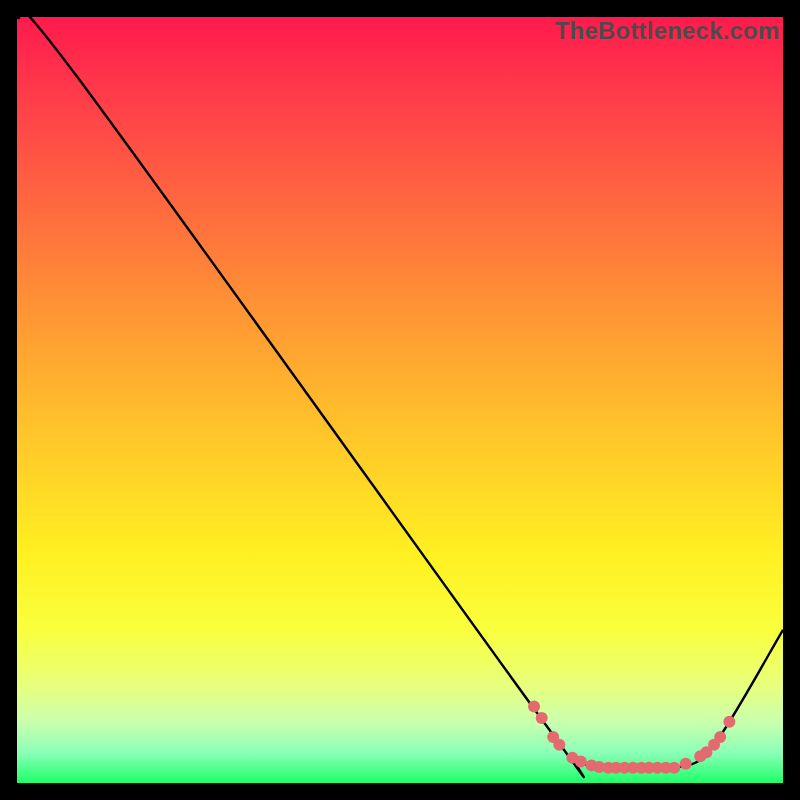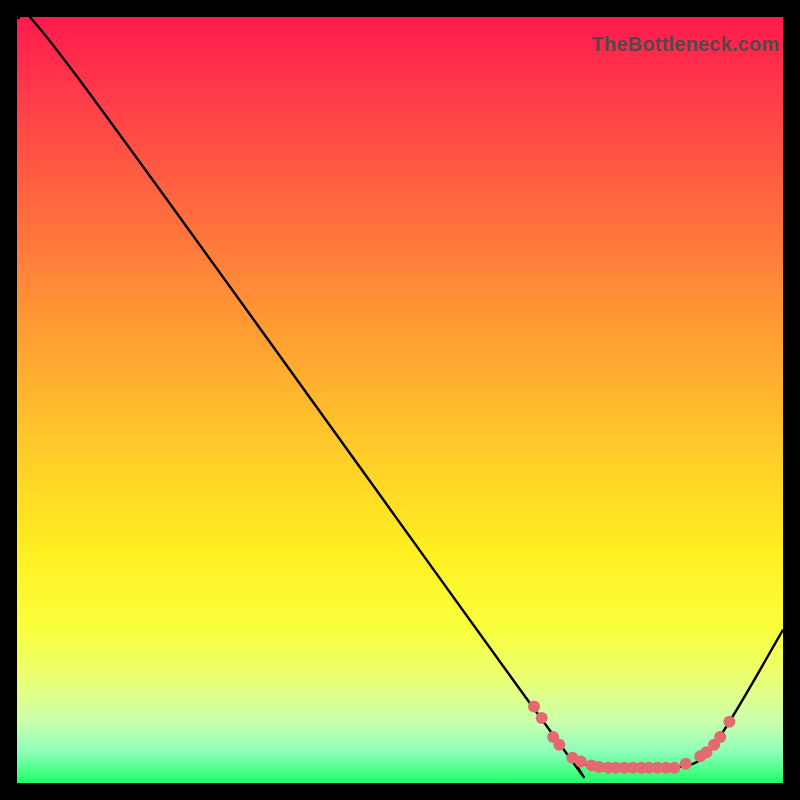--- a/index.html
+++ b/index.html
@@ -26,24 +26,24 @@
       #fff021 70%,
       #f9ff3d 80%,
       #e9ff7a 87%,
       #caffae 92%,
       #8cffb8 96%,
       #1eff68 100%
     );
   }
   .watermark {
     position: absolute;
-    top: 16px;
+    top: 0px;
     right: 3px;
     color: #4b4b4b;
-    font-size: 20px;
+    font-size: 24px;
     font-weight: 600;
     letter-spacing: 0.2px;
   }
   svg.plot {
     position: absolute;
     left: 0;
     top: 0;
     width: 766px;
     height: 766px;
   }

